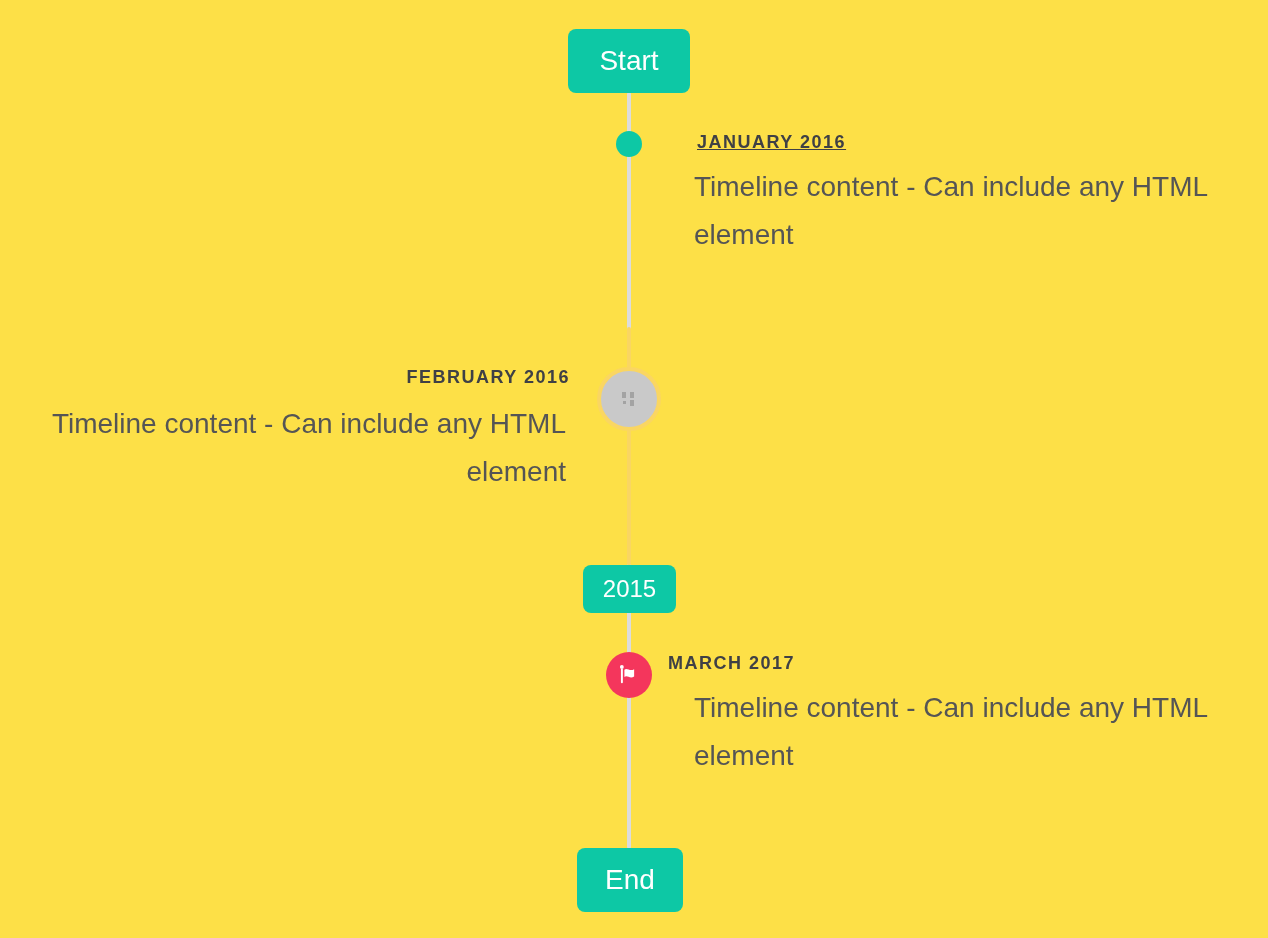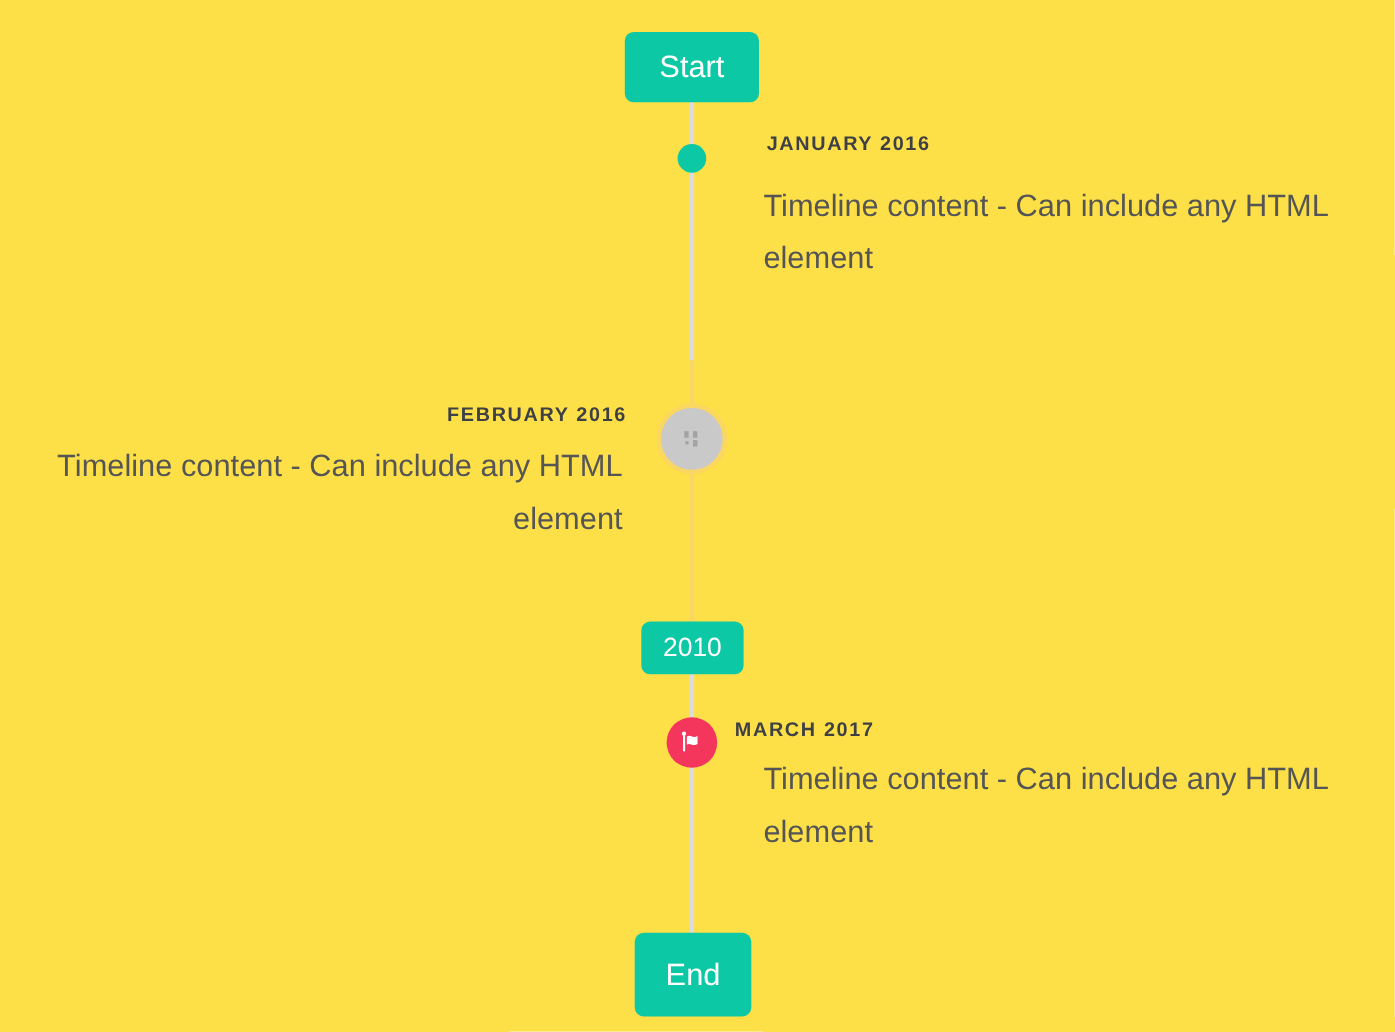--- a/index.html
+++ b/index.html
@@ -6,42 +6,42 @@
   body{font-family:"Liberation Sans","DejaVu Sans",sans-serif;}
   .stage{position:relative;width:1268px;height:938px;background:#fde047;overflow:hidden;}
 
   .tl-line{position:absolute;left:627px;width:4px;background:#dcdcdc;border-radius:2px;}
   .tl-line.gray{top:92px;height:757px;}
   .tl-line.active{top:327px;height:239px;background:#fad662;}
 
   .tl-btn{position:absolute;display:flex;align-items:center;justify-content:center;
           background:#0dc8a5;color:#ffffff;border:none;border-radius:8px;cursor:pointer;}
   .btn-start{left:568px;top:29px;width:122px;height:64px;font-size:28px;}
-  .btn-end{left:577px;top:848px;width:106px;height:76px;font-size:28px;}
+  .btn-end{left:577px;top:848px;width:106px;height:64px;font-size:28px;}
   .badge-year{left:583px;top:565px;width:93px;height:48px;font-size:24px;}
 
   .marker{position:absolute;border-radius:50%;}
   .marker-dot{left:616px;top:131px;width:26px;height:26px;background:#0dc8a5;}
   .marker-image{left:597px;top:367px;width:64px;height:64px;box-sizing:border-box;
                 background:#c9c9c9;border:4px solid #fad662;
                 display:flex;align-items:center;justify-content:center;cursor:pointer;}
   .marker-flag{left:606px;top:652px;width:46px;height:46px;background:#f4365c;
                display:flex;align-items:center;justify-content:center;cursor:pointer;}
 
   .broken-img{position:relative;width:14px;height:14px;}
   .broken-img i{position:absolute;background:#a3a3a3;display:block;}
   .broken-img .b1{left:0;top:0;width:4px;height:6px;}
   .broken-img .b2{left:8px;top:0;width:4px;height:6px;}
   .broken-img .b3{left:1px;top:9px;width:3px;height:3px;}
   .broken-img .b4{left:8px;top:8px;width:4px;height:6px;}
 
   .tl-title{position:absolute;font-size:18px;font-weight:700;letter-spacing:1.5px;
             color:#3f4045;white-space:nowrap;}
   .tl-content{position:absolute;font-size:28px;line-height:48px;color:#555555;width:545px;}
-  .t-jan{left:697px;top:120px;}
+  .t-jan{left:697px;top:132px;text-decoration:underline;}
   .c-jan{left:694px;top:163px;}
   .t-feb{right:698px;top:367px;text-align:left;}
   .c-feb{right:702px;top:400px;text-align:right;}
   .t-mar{left:668px;top:653px;}
   .c-mar{left:694px;top:684px;}
 
   .flag-svg{width:22px;height:22px;display:block;}
 </style>
 </head>
 <body>
@@ -61,21 +61,21 @@
     <span class="broken-img">
       <i class="b1"></i>
         <i class="b2"></i>
         <i class="b3"></i>
         <i class="b4"></i>
     </span>
   </div>
   <div class="tl-title t-feb">FEBRUARY 2016</div>
   <div class="tl-content c-feb">Timeline content - Can include any HTML element</div>
 
-  <div class="tl-btn badge-year">2010</div>
+  <div class="tl-btn badge-year">2015</div>
 
   <div class="marker marker-flag">
     <span>
       <svg class="flag-svg" viewBox="0 0 24 24" fill="#ffffff" xmlns="http://www.w3.org/2000/svg">
         <circle cx="4.2" cy="3.2" r="2.1"></circle>
         <rect x="3.2" y="4.5" width="2.1" height="16.5" rx="1"></rect>
         <path d="M7 6.2 C 10 3.6, 13 8.6, 17.6 5.6 L 17.6 13.6 C 13 16.6, 10 11.6, 7 14.2 Z"></path>
       </svg>
     </span>
   </div>

